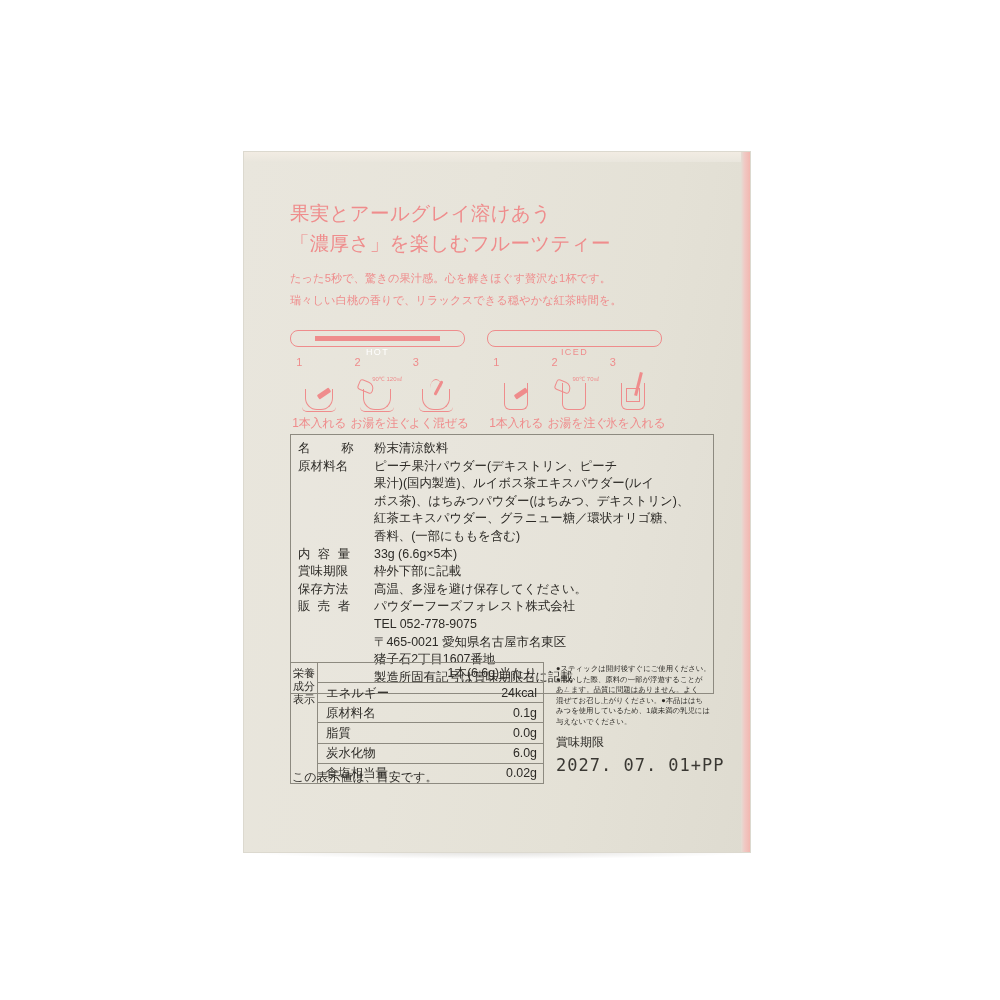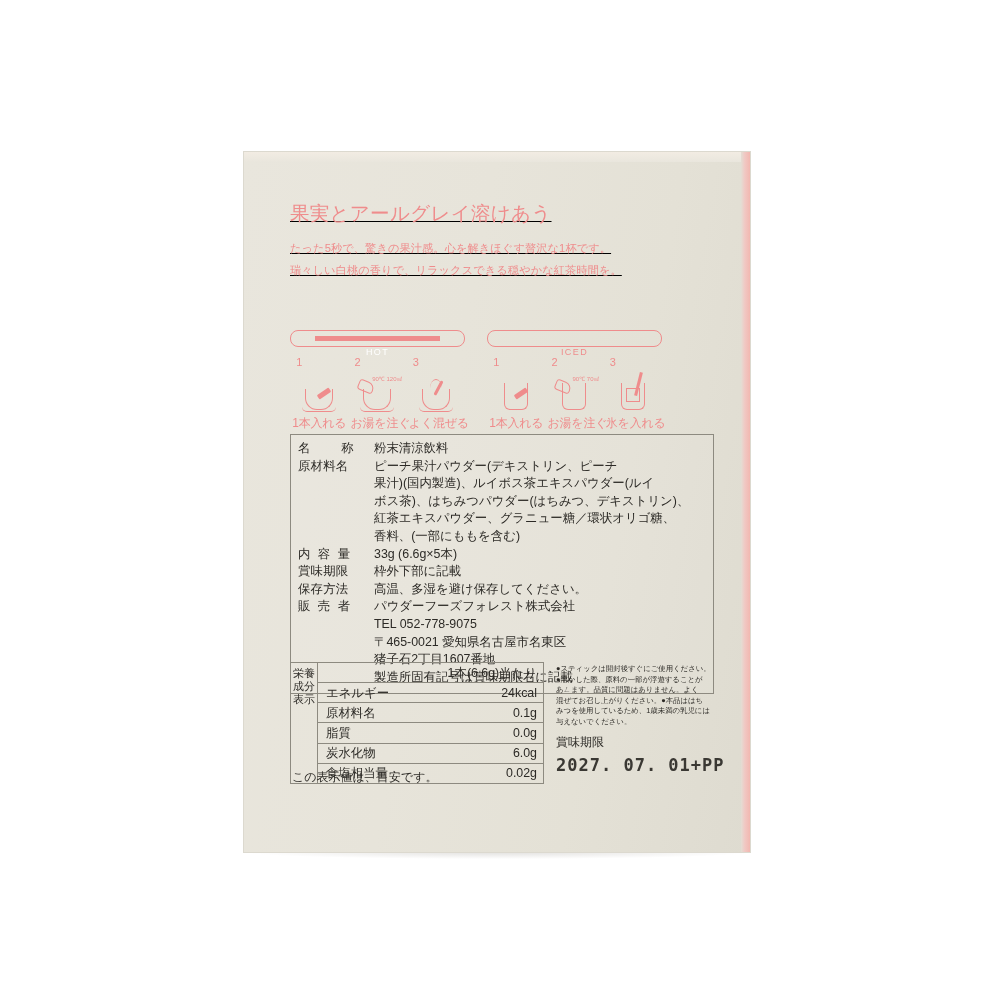--- a/index.html
+++ b/index.html
@@ -50,21 +50,20 @@
     width: 500px;
     height: 14px;
     background: radial-gradient(ellipse at center, rgba(120,115,105,0.22) 0%, rgba(255,255,255,0) 72%);
   }
 
   .pad {
     position: absolute;
     left: 46px;
     top: 46px;
     right: 34px;
-    text-decoration: underline;
   }
 
   
   .headline {
     color: #ef8c8c;
     font-size: 19.5px;
     line-height: 1.55;
     letter-spacing: 0.3px;
     white-space: nowrap;
   }
@@ -334,36 +333,36 @@
     color: #2c2a26;
   }
   .expiry-date {
     position: absolute;
     left: 312px;
     top: 603px;
     font-size: 17px;
     letter-spacing: 1px;
     color: #3a3833;
     font-family: "DejaVu Sans Mono", monospace;
-    font-weight: bold;
   }
 </style>
 </head>
 <body>
 
 <div id="stage">
 
   <div class="box-shadow-bottom"></div>
 
   <div class="box">
     <div class="box-edge-top"></div>
     <div class="box-edge-right"></div>
 
     <div class="pad">
       <div class="headline">果実とアールグレイ溶けあう</div>
+      <div class="headline">「濃厚さ」を楽しむフルーツティー</div>
       <div class="subline">たった5秒で、驚きの果汁感。心を解きほぐす贅沢な1杯です。</div>
       <div class="subline" style="margin-top:3px">瑞々しい白桃の香りで、リラックスできる穏やかな紅茶時間を。</div>
     </div>
 
     <div class="modes">
       <div class="mode-bar hot">
         <div class="fill"></div>
         <div class="label">HOT</div>
       </div>
       <div class="mode-bar iced">

